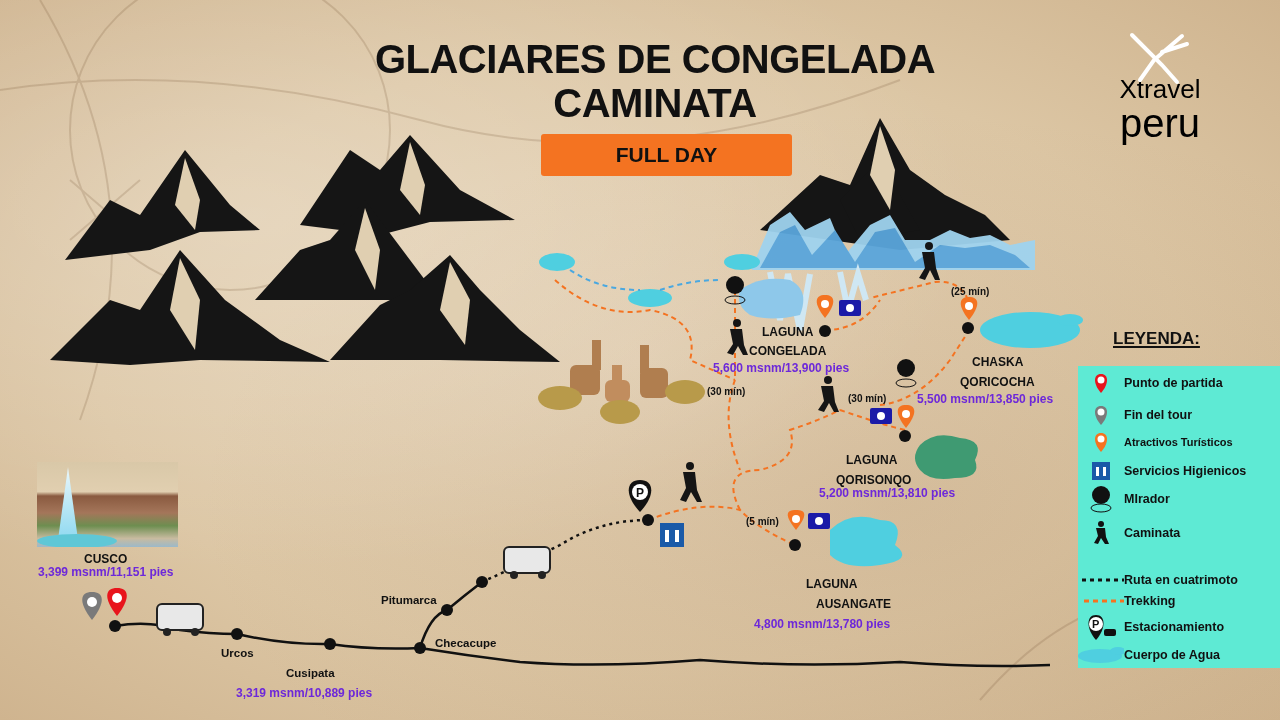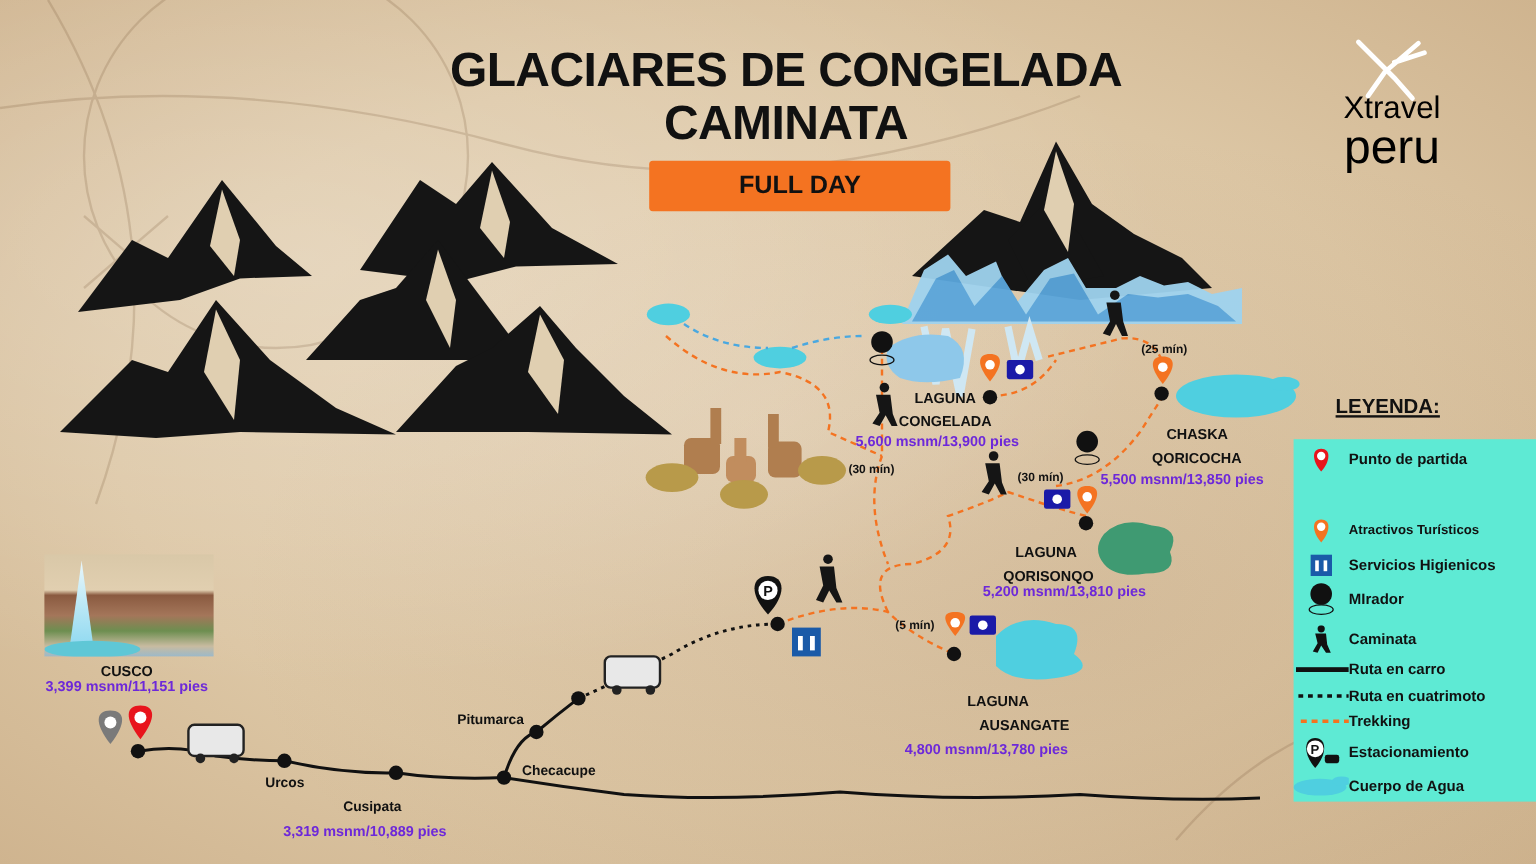--- a/index.html
+++ b/index.html
@@ -286,20 +286,29 @@
 <div class="legend">
   <div class="leg-item" style="top:6px;">
     <span class="ic">
         <svg width="16" height="22">
           <path d="M8 21 C0 12 0 2 8 2 C16 2 16 12 8 21 Z" fill="#e8141c"></path>
           <circle cx="8" cy="8" r="3.5" fill="#fff"></circle>
         </svg>
       </span>
     <span class="tx">Punto de partida</span>
   </div>
+  <div class="leg-item" style="top:38px;">
+    <span class="ic">
+        <svg width="16" height="22">
+          <path d="M8 21 C0 12 0 2 8 2 C16 2 16 12 8 21 Z" fill="#7a7a7a"></path>
+          <circle cx="8" cy="8" r="3.5" fill="#fff"></circle>
+        </svg>
+      </span>
+    <span class="tx">Fin del tour</span>
+  </div>
   <div class="leg-item" style="top:65px;">
     <span class="ic">
         <svg width="16" height="22">
           <path d="M8 21 C0 12 0 2 8 2 C16 2 16 12 8 21 Z" fill="#f47321"></path>
           <circle cx="8" cy="8" r="3.5" fill="#fff"></circle>
         </svg>
       </span>
     <span class="tx" style="font-size:11px;">Atractivos Turísticos</span>
   </div>
   <div class="leg-item" style="top:94px;">
@@ -322,28 +331,20 @@
     <span class="tx">MIrador</span>
   </div>
   <div class="leg-item" style="top:156px;">
     <span class="ic">
         <svg width="18" height="24">
           <circle cx="9" cy="3" r="3" fill="#111"></circle>
           <path d="M4 7 L13 7 L14 16 L17 23 L13 23 L9 17 L6 23 L2 22 L6 15 Z" fill="#111"></path>
         </svg>
       </span>
     <span class="tx">Caminata</span>
-  </div>
-  <div class="leg-item" style="top:181px;">
-    <span class="ic" style="justify-content:flex-end;">
-        <svg width="44" height="6">
-          <rect y="1" width="44" height="4" fill="#111"></rect>
-        </svg>
-      </span>
-    <span class="tx">Ruta en carro</span>
   </div>
   <div class="leg-item" style="top:203px;">
     <span class="ic" style="justify-content:flex-end;">
         <svg width="44" height="6">
           <line x1="2" y1="3" x2="44" y2="3" stroke="#111" stroke-width="3" stroke-dasharray="4 4"></line>
         </svg>
       </span>
     <span class="tx">Ruta en cuatrimoto</span>
   </div>
   <div class="leg-item" style="top:224px;">

